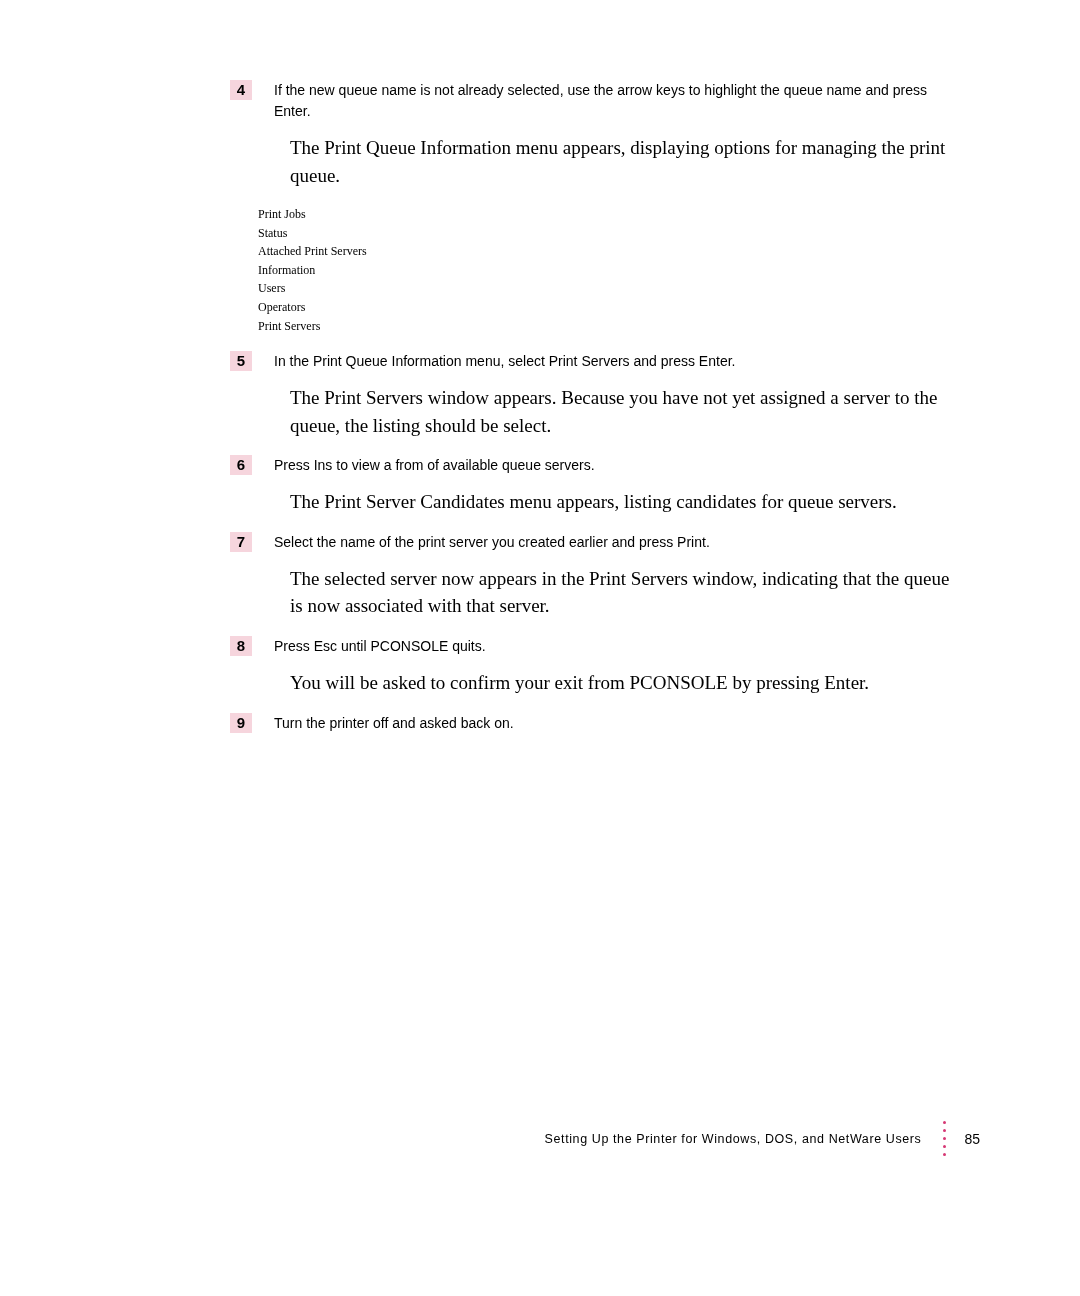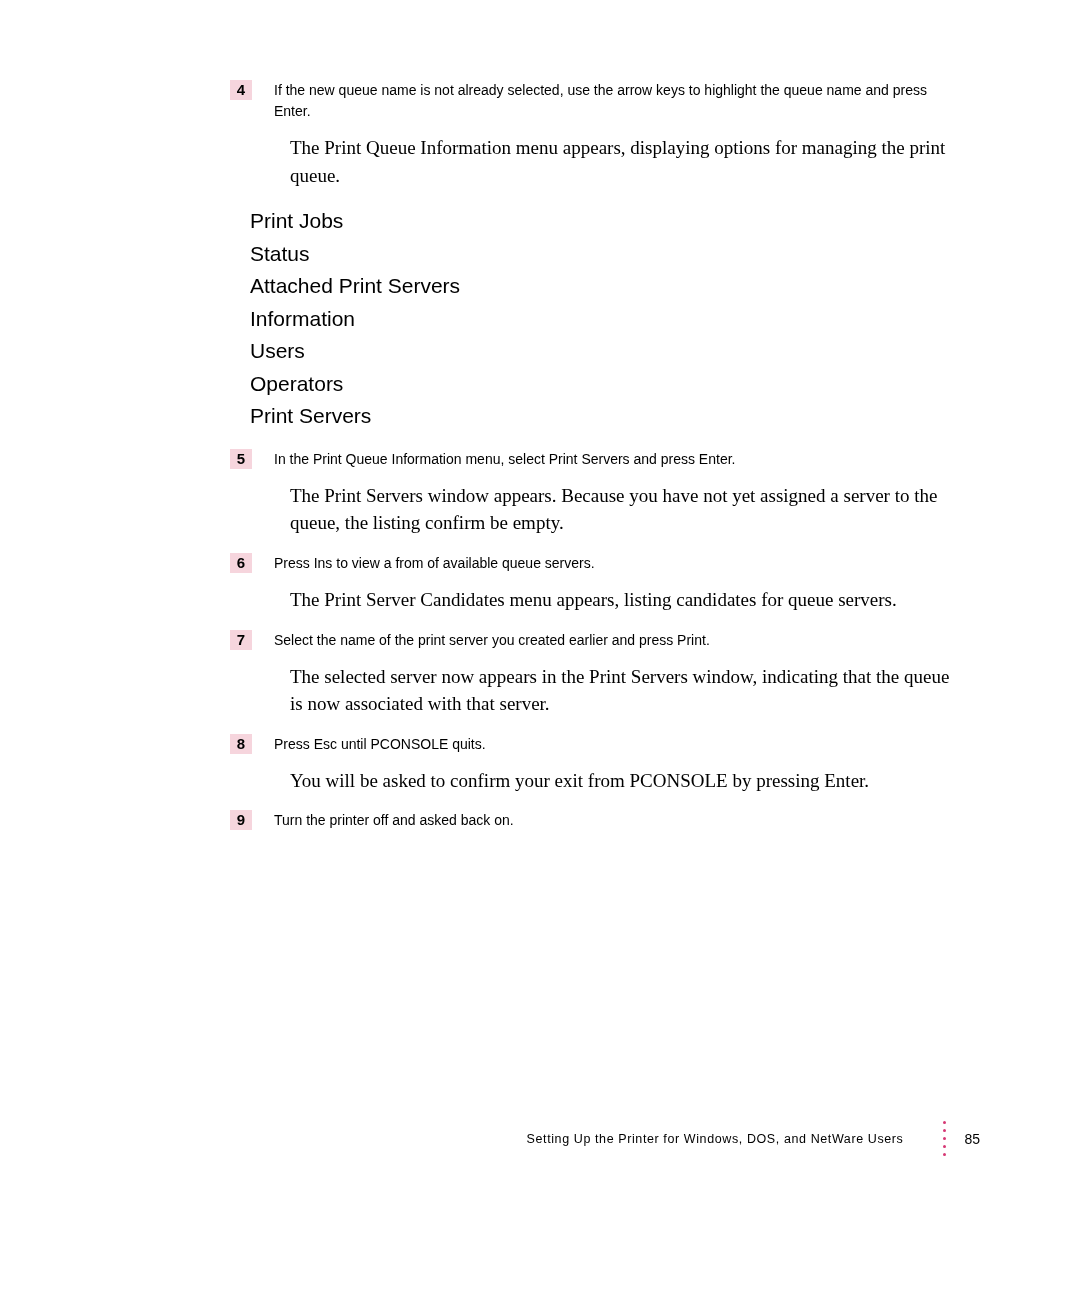--- a/index.html
+++ b/index.html
@@ -41,41 +41,41 @@
     line-height: 1.5;
   }
   .step-body {
     margin-left: 60px;
     font-size: 19px;
     line-height: 1.45;
     margin-top: 12px;
     margin-bottom: 16px;
   }
   .mono {
-    font-family: Liberation Sans, sans-serif;
-    font-size: 21px;
+    font-family: Liberation Serif, serif;
+    font-size: 12px;
     line-height: 1.55;
-    margin-left: 20px;
+    margin-left: 28px;
     margin-top: 10px;
     margin-bottom: 16px;
     white-space: pre;
   }
   .footer {
     position: absolute;
     bottom: 140px;
     right: 100px;
     display: flex;
     align-items: center;
     font-family: Arial, Helvetica, sans-serif;
   }
   .footer-text {
     font-size: 12.5px;
     letter-spacing: 0.6px;
     color: #000;
-    margin-right: 40px;
+    margin-right: 22px;
   }
   .dots {
     display: flex;
     flex-direction: column;
     gap: 5px;
     margin-right: 18px;
   }
   .dot {
     width: 3px;
     height: 3px;
@@ -102,21 +102,21 @@
 Attached Print Servers
 Information
 Users
 Operators
 Print Servers</div>
 
   <div class="step">
     <div class="step-num">5</div>
     <div class="step-head">In the Print Queue Information menu, select Print Servers and press Enter.</div>
   </div>
-  <div class="step-body">The Print Servers window appears. Because you have not yet assigned a server to the queue, the listing confirm be empty.</div>
+  <div class="step-body">The Print Servers window appears. Because you have not yet assigned a server to the queue, the listing should be select.</div>
 
   <div class="step">
     <div class="step-num">6</div>
     <div class="step-head">Press Ins to view a from of available queue servers.</div>
   </div>
   <div class="step-body">The Print Server Candidates menu appears, listing candidates for queue servers.</div>
 
   <div class="step">
     <div class="step-num">7</div>
     <div class="step-head">Select the name of the print server you created earlier and press Print.</div>

